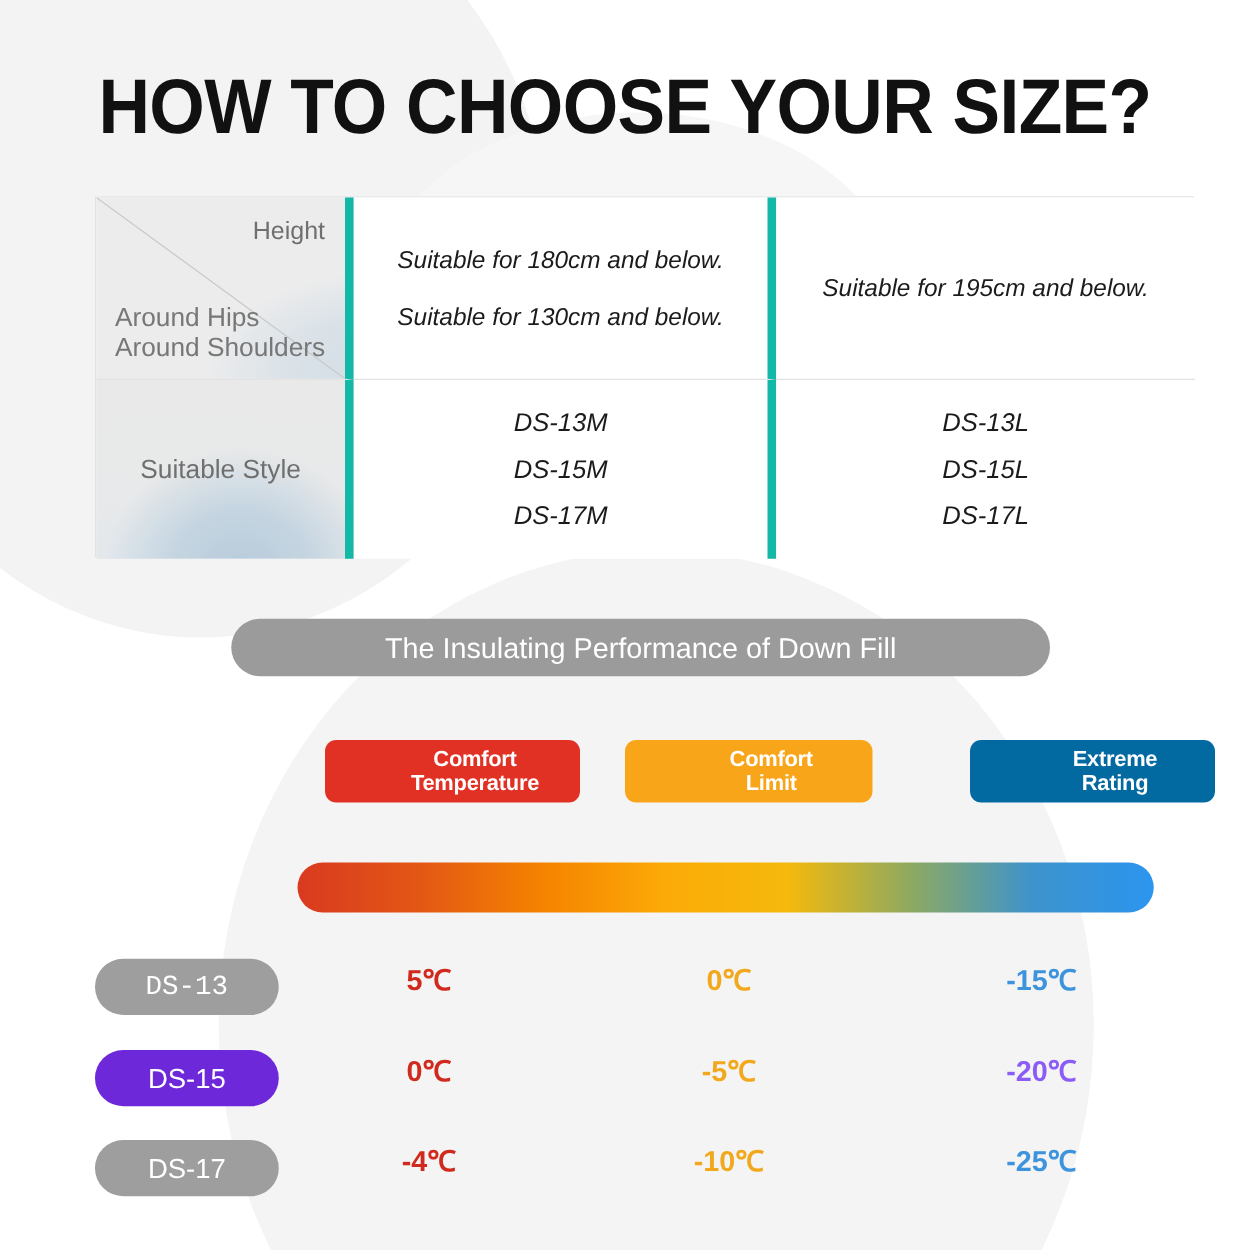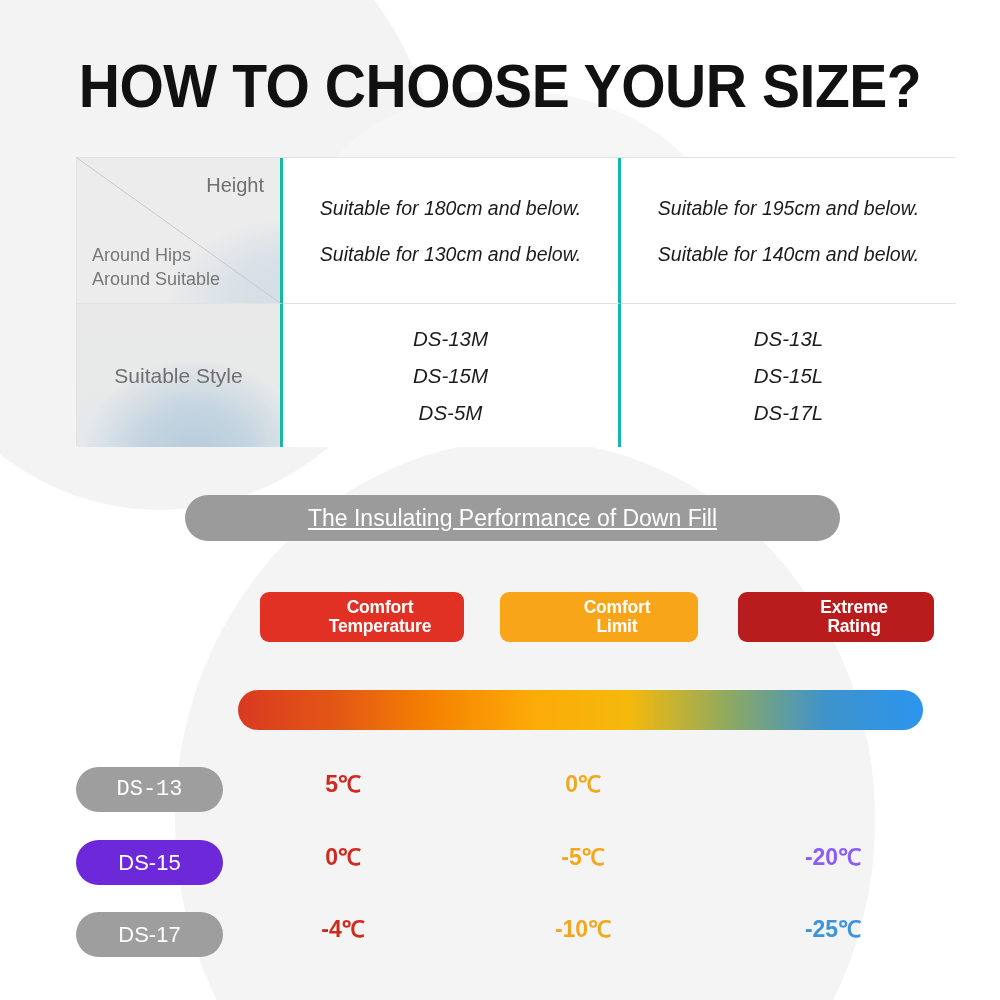--- a/index.html
+++ b/index.html
@@ -35,21 +35,21 @@
     position:absolute;left:76px;top:157px;width:879px;height:289px;
     z-index:3;
     border:1px solid #e2e2e2;
     box-sizing:border-box;
     display:grid;
     grid-template-columns:206px 338px 335px;
     grid-template-rows:146px 143px;
     background:#ffffff;
   }
   .cell{box-sizing:border-box;position:relative;overflow:hidden;}
-  .cell.bdr-r{border-right:3px solid #14b8a6;}
+  .cell.bdr-r{border-right:7px solid #14b8a6;}
   .cell.bdr-b{border-bottom:1px solid #e2e2e2;}
   .cell.txt{
     display:flex;flex-direction:column;align-items:center;justify-content:center;
     color:#1b1b1b;font-size:19.5px;line-height:46px;background:#fff;font-style:italic;
   }
   .cell.txt.style{line-height:37px;font-size:20.5px;}
 
   
   .hdr{background:#ececec;}
   .hdr .mtn{
@@ -60,42 +60,42 @@
   }
   .hdr .diag{
     position:absolute;left:0;top:0;width:100%;height:100%;
   }
   .hdr-label-top{
     position:absolute;right:16px;top:16px;
     color:#6f6f6f;font-size:20px;
   }
   .hdr-label-bot{
     position:absolute;left:15px;bottom:12px;
-    color:#777777;font-size:18px;line-height:24px;text-align:left;
+    color:#777777;font-size:21px;line-height:24px;text-align:left;
   }
   
   .rowhdr{
     background:#e9e9e9;position:relative;
     display:flex;align-items:center;justify-content:center;
   }
   .rowhdr .mtn2{
     position:absolute;inset:0;opacity:.85;
     background:
       radial-gradient(ellipse 95% 120% at 58% 108%, #aec5d8 0%, #bfd2e0 30%, rgba(214,223,231,0) 58%),
       radial-gradient(ellipse 60% 80% at 15% 115%, #dfe7ee 0%, rgba(223,231,238,0) 65%),
       linear-gradient(180deg,#e9e9e9 0%,#e7e9ea 100%);
   }
   .rowhdr span{position:relative;color:#6f6f6f;font-size:21px;}
 
   
   .banner{
     position:absolute;left:185px;top:495px;width:655px;height:46px;
     z-index:3;border-radius:23px;background:#9b9b9b;
     display:flex;align-items:center;justify-content:center;
-    color:#ffffff;font-size:23px;text-decoration:underline;
+    color:#ffffff;font-size:23px;
   }
 
   
   .legend{position:absolute;left:0;top:592px;width:1000px;height:54px;z-index:3;}
   .lp{
     position:absolute;height:50px;border-radius:9px;
     display:flex;flex-direction:column;align-items:center;justify-content:center;
     color:#ffffff;font-weight:bold;font-size:17.5px;line-height:19px;
     text-align:center;letter-spacing:-0.2px;padding-left:36px;
   }
@@ -139,75 +139,75 @@
   <div class="table">
 
     <div class="cell hdr bdr-r bdr-b">
       <div class="mtn"></div>
       <svg class="diag" viewBox="0 0 206 146" preserveAspectRatio="none">
         <line x1="0" y1="0" x2="206" y2="146" stroke="#c8c8c8" stroke-width="1"></line>
       </svg>
       <div class="hdr-label-top">Height</div>
       <div class="hdr-label-bot">
         <div>Around Hips</div>
-        <div>Around Suitable</div>
+        <div>Around Shoulders</div>
       </div>
     </div>
 
     <div class="cell txt bdr-r bdr-b">
       <div>Suitable for 180cm and below.</div>
       <div>Suitable for 130cm and below.</div>
     </div>
 
     <div class="cell txt bdr-b">
       <div>Suitable for 195cm and below.</div>
-      <div>Suitable for 140cm and below.</div>
     </div>
 
     <div class="cell rowhdr bdr-r">
       <div class="mtn2"></div>
       <span>Suitable Style</span>
     </div>
 
     <div class="cell txt style bdr-r">
       <div>DS-13M</div>
       <div>DS-15M</div>
-      <div>DS-5M</div>
+      <div>DS-17M</div>
     </div>
 
     <div class="cell txt style">
       <div>DS-13L</div>
       <div>DS-15L</div>
       <div>DS-17L</div>
     </div>
   </div>
 
   <div class="banner" style="background: rgb(155, 155, 155);">The Insulating Performance of Down Fill</div>
 
   <div class="legend">
     <div class="lp lp1" id="lp1" style="background: rgb(224, 49, 36);">
       <span>Comfort</span>
       <span>Temperature</span>
     </div>
     <div class="lp lp2" id="lp2" style="background: rgb(249, 165, 26);">
       <span>Comfort</span>
       <span>Limit</span>
     </div>
-    <div class="lp lp3" id="lp3" style="background: #b91c1c;">
+    <div class="lp lp3" id="lp3" style="background: #0369a1; margin-left: 38px;">
       <span>Extreme</span>
       <span>Rating</span>
     </div>
   </div>
 
   <div class="gradbar" id="gradbar" style="background: linear-gradient(90deg, rgb(217, 58, 32), rgb(227, 87, 21), rgb(245, 131, 0), rgb(252, 170, 7), rgb(245, 185, 12), rgb(143, 170, 95), rgb(62, 147, 203), rgb(43, 149, 239));"></div>
 
   <div class="trow r1">
     <div class="dspill" style="background: rgb(158, 158, 158); font-family: Liberation Mono, monospace;">DS-13</div>
     <div class="tval c1 vc-ct" style="color: rgb(208, 42, 30);">5℃</div>
     <div class="tval c2 vc-cl" style="color: rgb(242, 168, 28);">0℃</div>
+    <div class="tval c3 vc-er" style="color: rgb(61, 148, 221);">-15℃</div>
   </div>
 
   <div class="trow r2">
     <div class="dspill" style="background: #6d28d9;">DS-15</div>
     <div class="tval c1 vc-ct" style="color: rgb(208, 42, 30);">0℃</div>
     <div class="tval c2 vc-cl" style="color: rgb(242, 168, 28);">-5℃</div>
     <div class="tval c3 vc-er" style="color: #8b5cf6;">-20℃</div>
   </div>
 
   <div class="trow r3">

